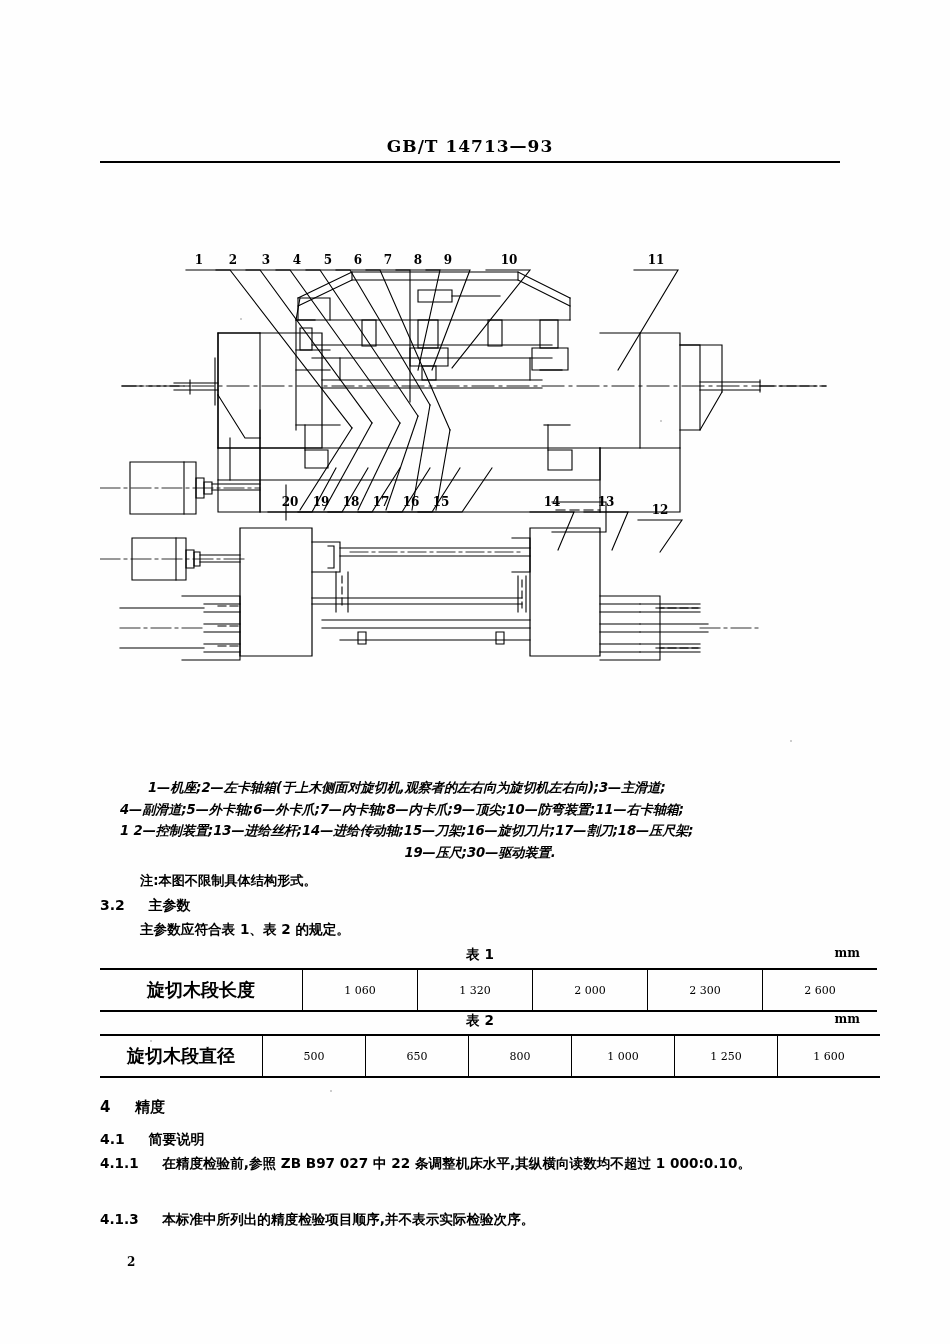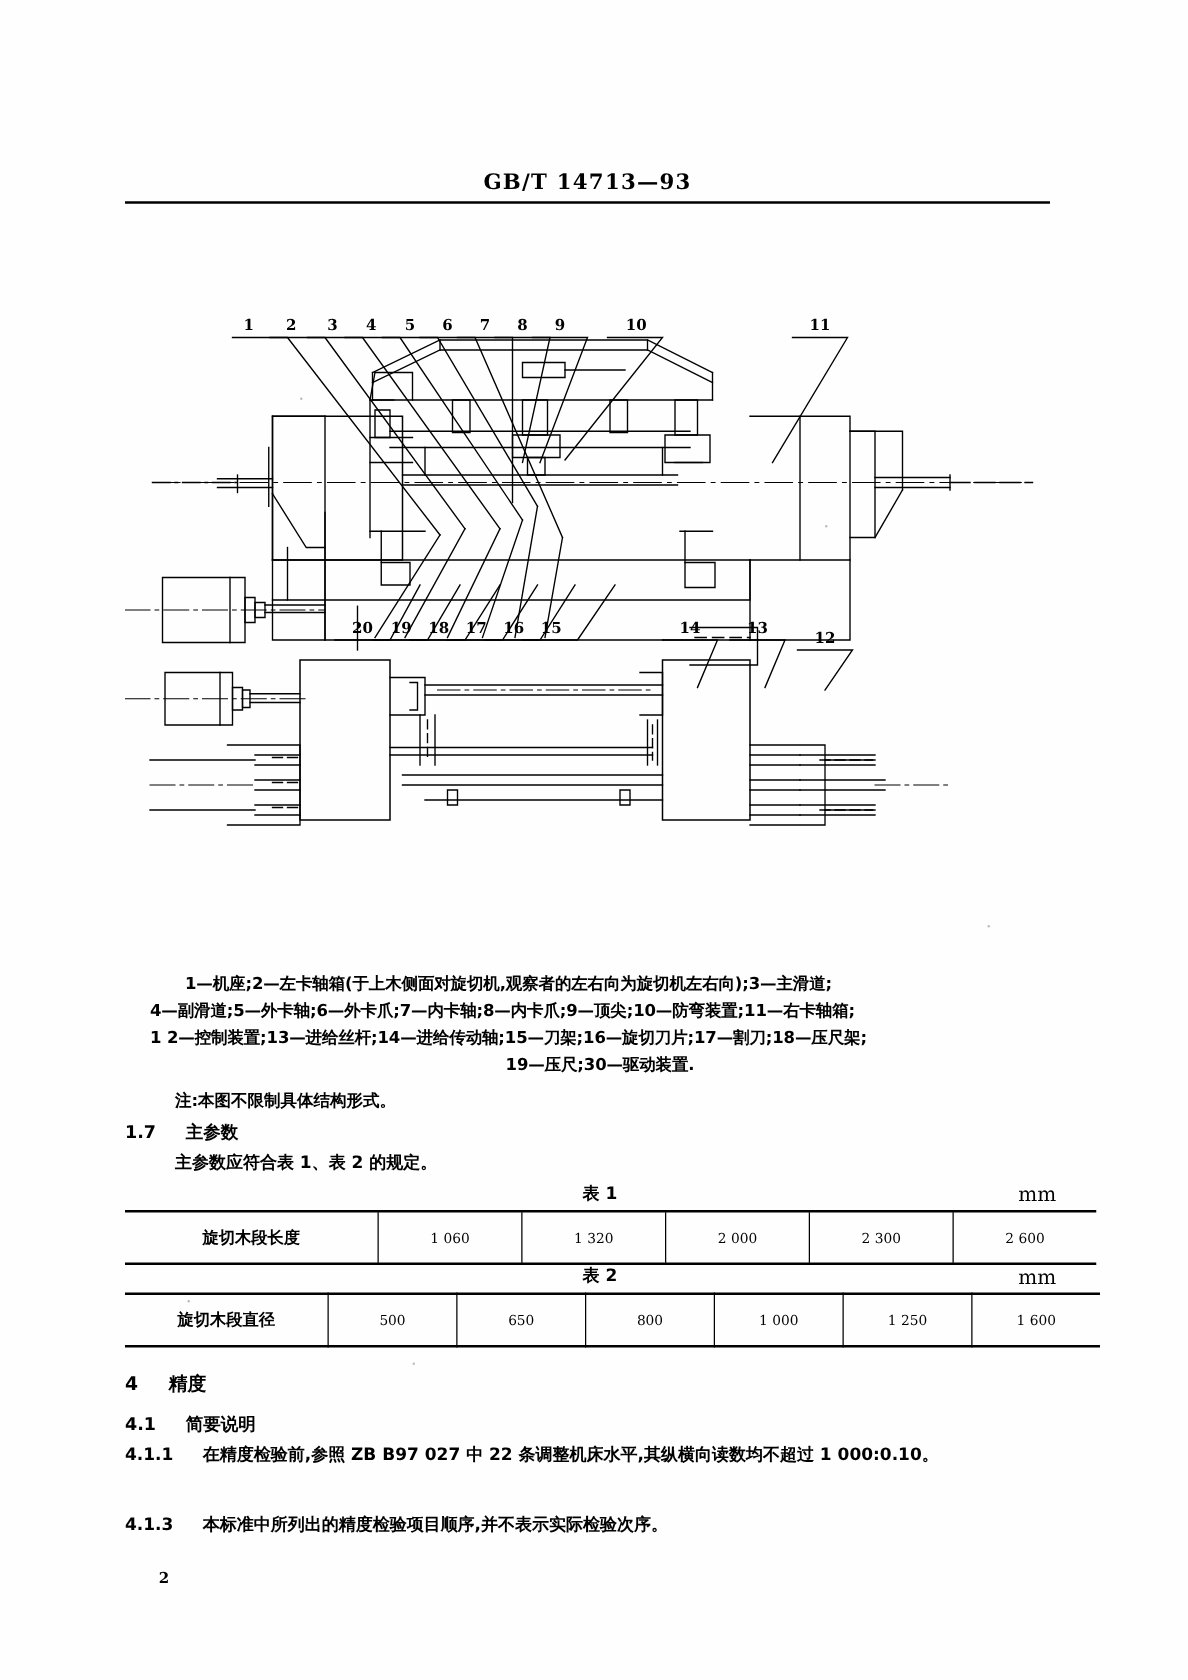--- a/index.html
+++ b/index.html
@@ -61,21 +61,21 @@
     position: absolute;
     left: 100px;
     top: 777px;
     width: 760px;
     font-family: "DejaVu Sans", "Liberation Sans", sans-serif;
     font-size: 13.2px;
     line-height: 21.5px;
     font-weight: bold;
     letter-spacing: -0.1px;
   }
-  .legend-line { text-align: center; white-space: nowrap; }
+  .legend-line { text-align: center; white-space: nowrap; font-style: italic; }
   .legend-line.l1 { text-align: left; padding-left: 48px; }
   .legend-line.l2 { text-align: left; padding-left: 20px; }
   .legend-line.l3 { text-align: left; padding-left: 20px; }
   .legend-line.l4 { text-align: center; }
 
   .note {
     position: absolute;
     left: 140px;
     top: 872px;
     font-size: 13.2px;
@@ -112,37 +112,37 @@
 
   .tbl-caption {
     position: relative;
     height: 22px;
     font-size: 13.6px;
     font-weight: bold;
     text-align: center;
   }
   .tbl-unit {
     position: absolute;
-    right: 15px;
+    right: 0;
     top: 0;
     font-family: "DejaVu Serif", "Liberation Serif", serif;
-    font-size: 16px;
-    font-weight: normal;
+    font-size: 12px;
+    font-weight: bold;
   }
   table.param {
     border-collapse: collapse;
     width: 760px;
     table-layout: fixed;
   }
   table.param td {
     border-left: 1.1px solid #000;
     border-right: 1.1px solid #000;
     height: 38px;
     text-align: center;
-    font-size: 13px;
+    font-size: 18px;
     font-weight: bold;
     font-family: "DejaVu Sans", "Liberation Sans", sans-serif;
   }
   table.param td.num {
     font-family: "DejaVu Serif", "Liberation Serif", serif;
     font-size: 11px;
     font-weight: normal;
   }
   table.param tr { border-top: 2.2px solid #000; border-bottom: 2.2px solid #000; }
   table.param td:first-child { border-left: none; }
@@ -392,21 +392,21 @@
 
   <div class="legend">
     <div class="legend-line l1">1—机座;2—左卡轴箱(于上木侧面对旋切机,观察者的左右向为旋切机左右向);3—主滑道;</div>
     <div class="legend-line l2">4—副滑道;5—外卡轴;6—外卡爪;7—内卡轴;8—内卡爪;9—顶尖;10—防弯装置;11—右卡轴箱;</div>
     <div class="legend-line l3">1 2—控制装置;13—进给丝杆;14—进给传动轴;15—刀架;16—旋切刀片;17—割刀;18—压尺架;</div>
     <div class="legend-line l4">19—压尺;30—驱动装置.</div>
   </div>
   <div class="note">注:本图不限制具体结构形式。</div>
 
   <div class="sec" id="sec32">
-    <span class="sec-num">1.7</span>
+    <span class="sec-num">3.2</span>
     <span class="sec-sp"></span>
     <span>主参数</span>
   </div>
   <div class="body-txt" id="sec32-body">主参数应符合表 1、表 2 的规定。</div>
 
   <div class="table-wrap" id="t1wrap">
     <div class="tbl-caption">
       <span>表 1</span>
       <span class="tbl-unit">mm</span>
     </div>

